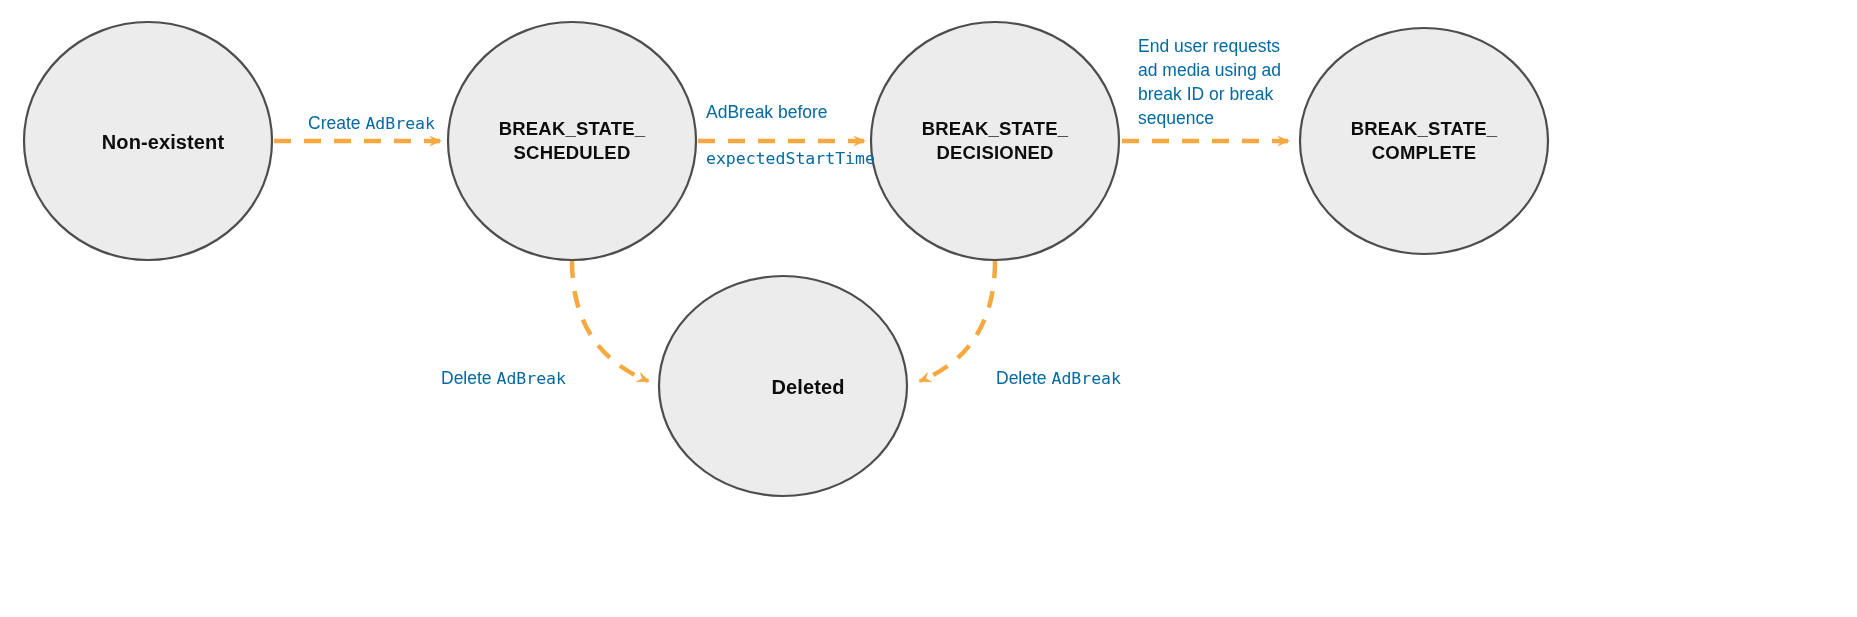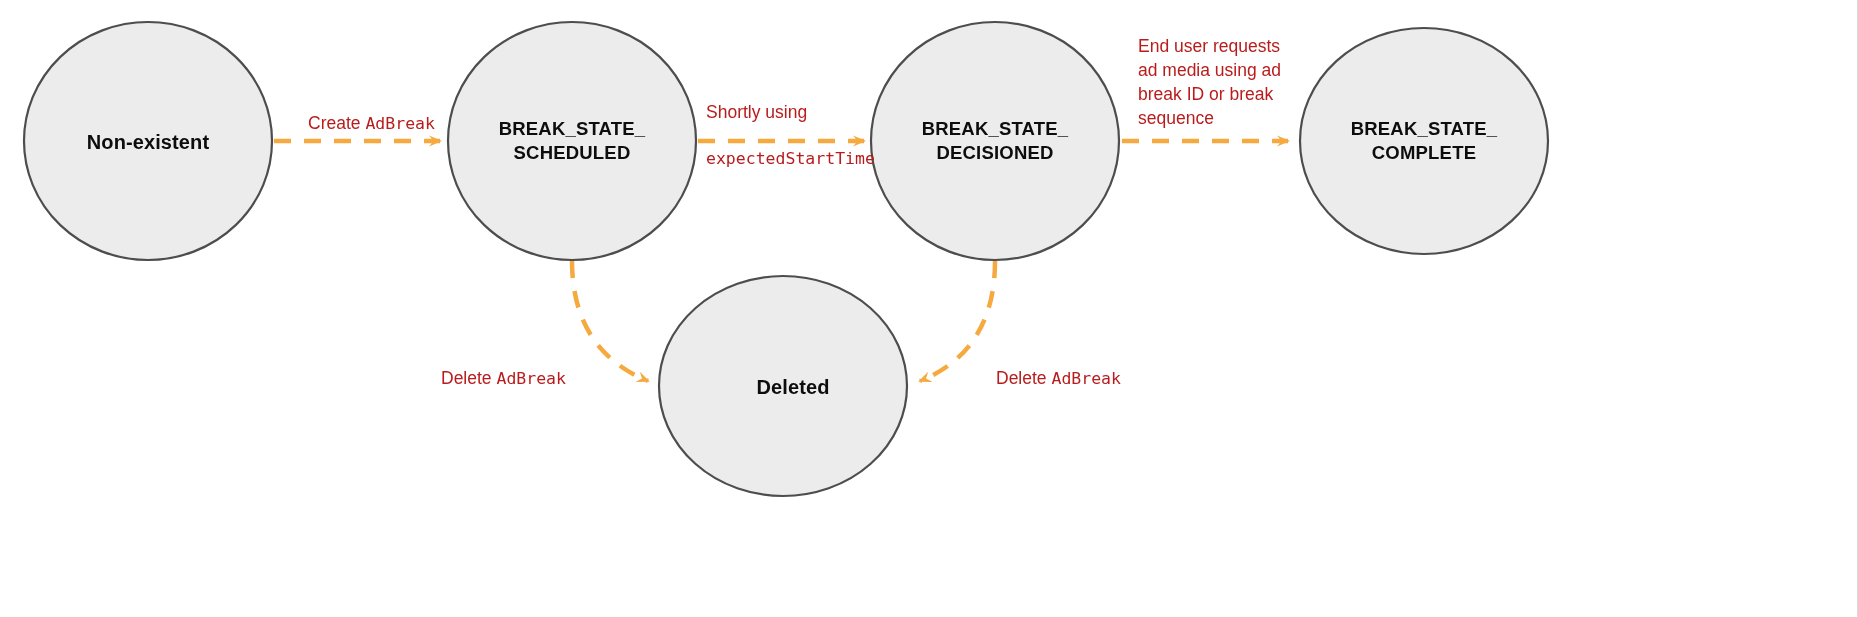--- a/index.html
+++ b/index.html
@@ -39,29 +39,30 @@
     color: #0d0d0d;
     font-weight: bold;
     line-height: 1.32;
     pointer-events: none;
     white-space: pre-line;
   }
   .node-label.sans {
     font-family: "Liberation Sans", sans-serif;
     font-size: 20px;
     letter-spacing: 0.1px;
+    padding-left: 15px;
   }
   .node-label.mono {
     font-family: Liberation Sans, sans-serif;
     font-size: 18.5px;
     letter-spacing: 0.2px;
   }
   .edge-label {
     position: absolute;
-    color: #b91c1c;
+    color: #0369a1;
     font-size: 17.5px;
     line-height: 1.38;
     white-space: pre-line;
     pointer-events: none;
   }
   .edge-label .sans-part {
     font-family: "Liberation Sans", sans-serif;
   }
   .edge-label .mono-part {
     font-family: "DejaVu Sans Mono", "Liberation Mono", monospace;
@@ -119,21 +120,21 @@
   <div class="node-label mono" style="left:1300px; top:117px; width:248px;">BREAK_STATE_
 COMPLETE</div>
 
   <div class="node-label sans" style="left:659px; top:374px; width:268px;">Deleted</div>
 
   <div class="edge-label" style="left:308px; top:87px;">
     <span class="sans-part">Create </span><span class="mono-part">AdBreak</span>
   </div>
 
   <div class="edge-label" style="left:706px; top:76px;">
-    <div class="sans-part">Shortly using</div>
+    <div class="sans-part">AdBreak before</div>
     <div class="mono-part">expectedStartTime</div>
   </div>
 
   <div class="edge-label block-sans" style="left:1138px; top:34px; width:160px;">End user requests
 ad media using ad
 break ID or break
 sequence</div>
 
   <div class="edge-label" style="left:441px; top:342px;">
     <span class="sans-part">Delete </span><span class="mono-part">AdBreak</span>

